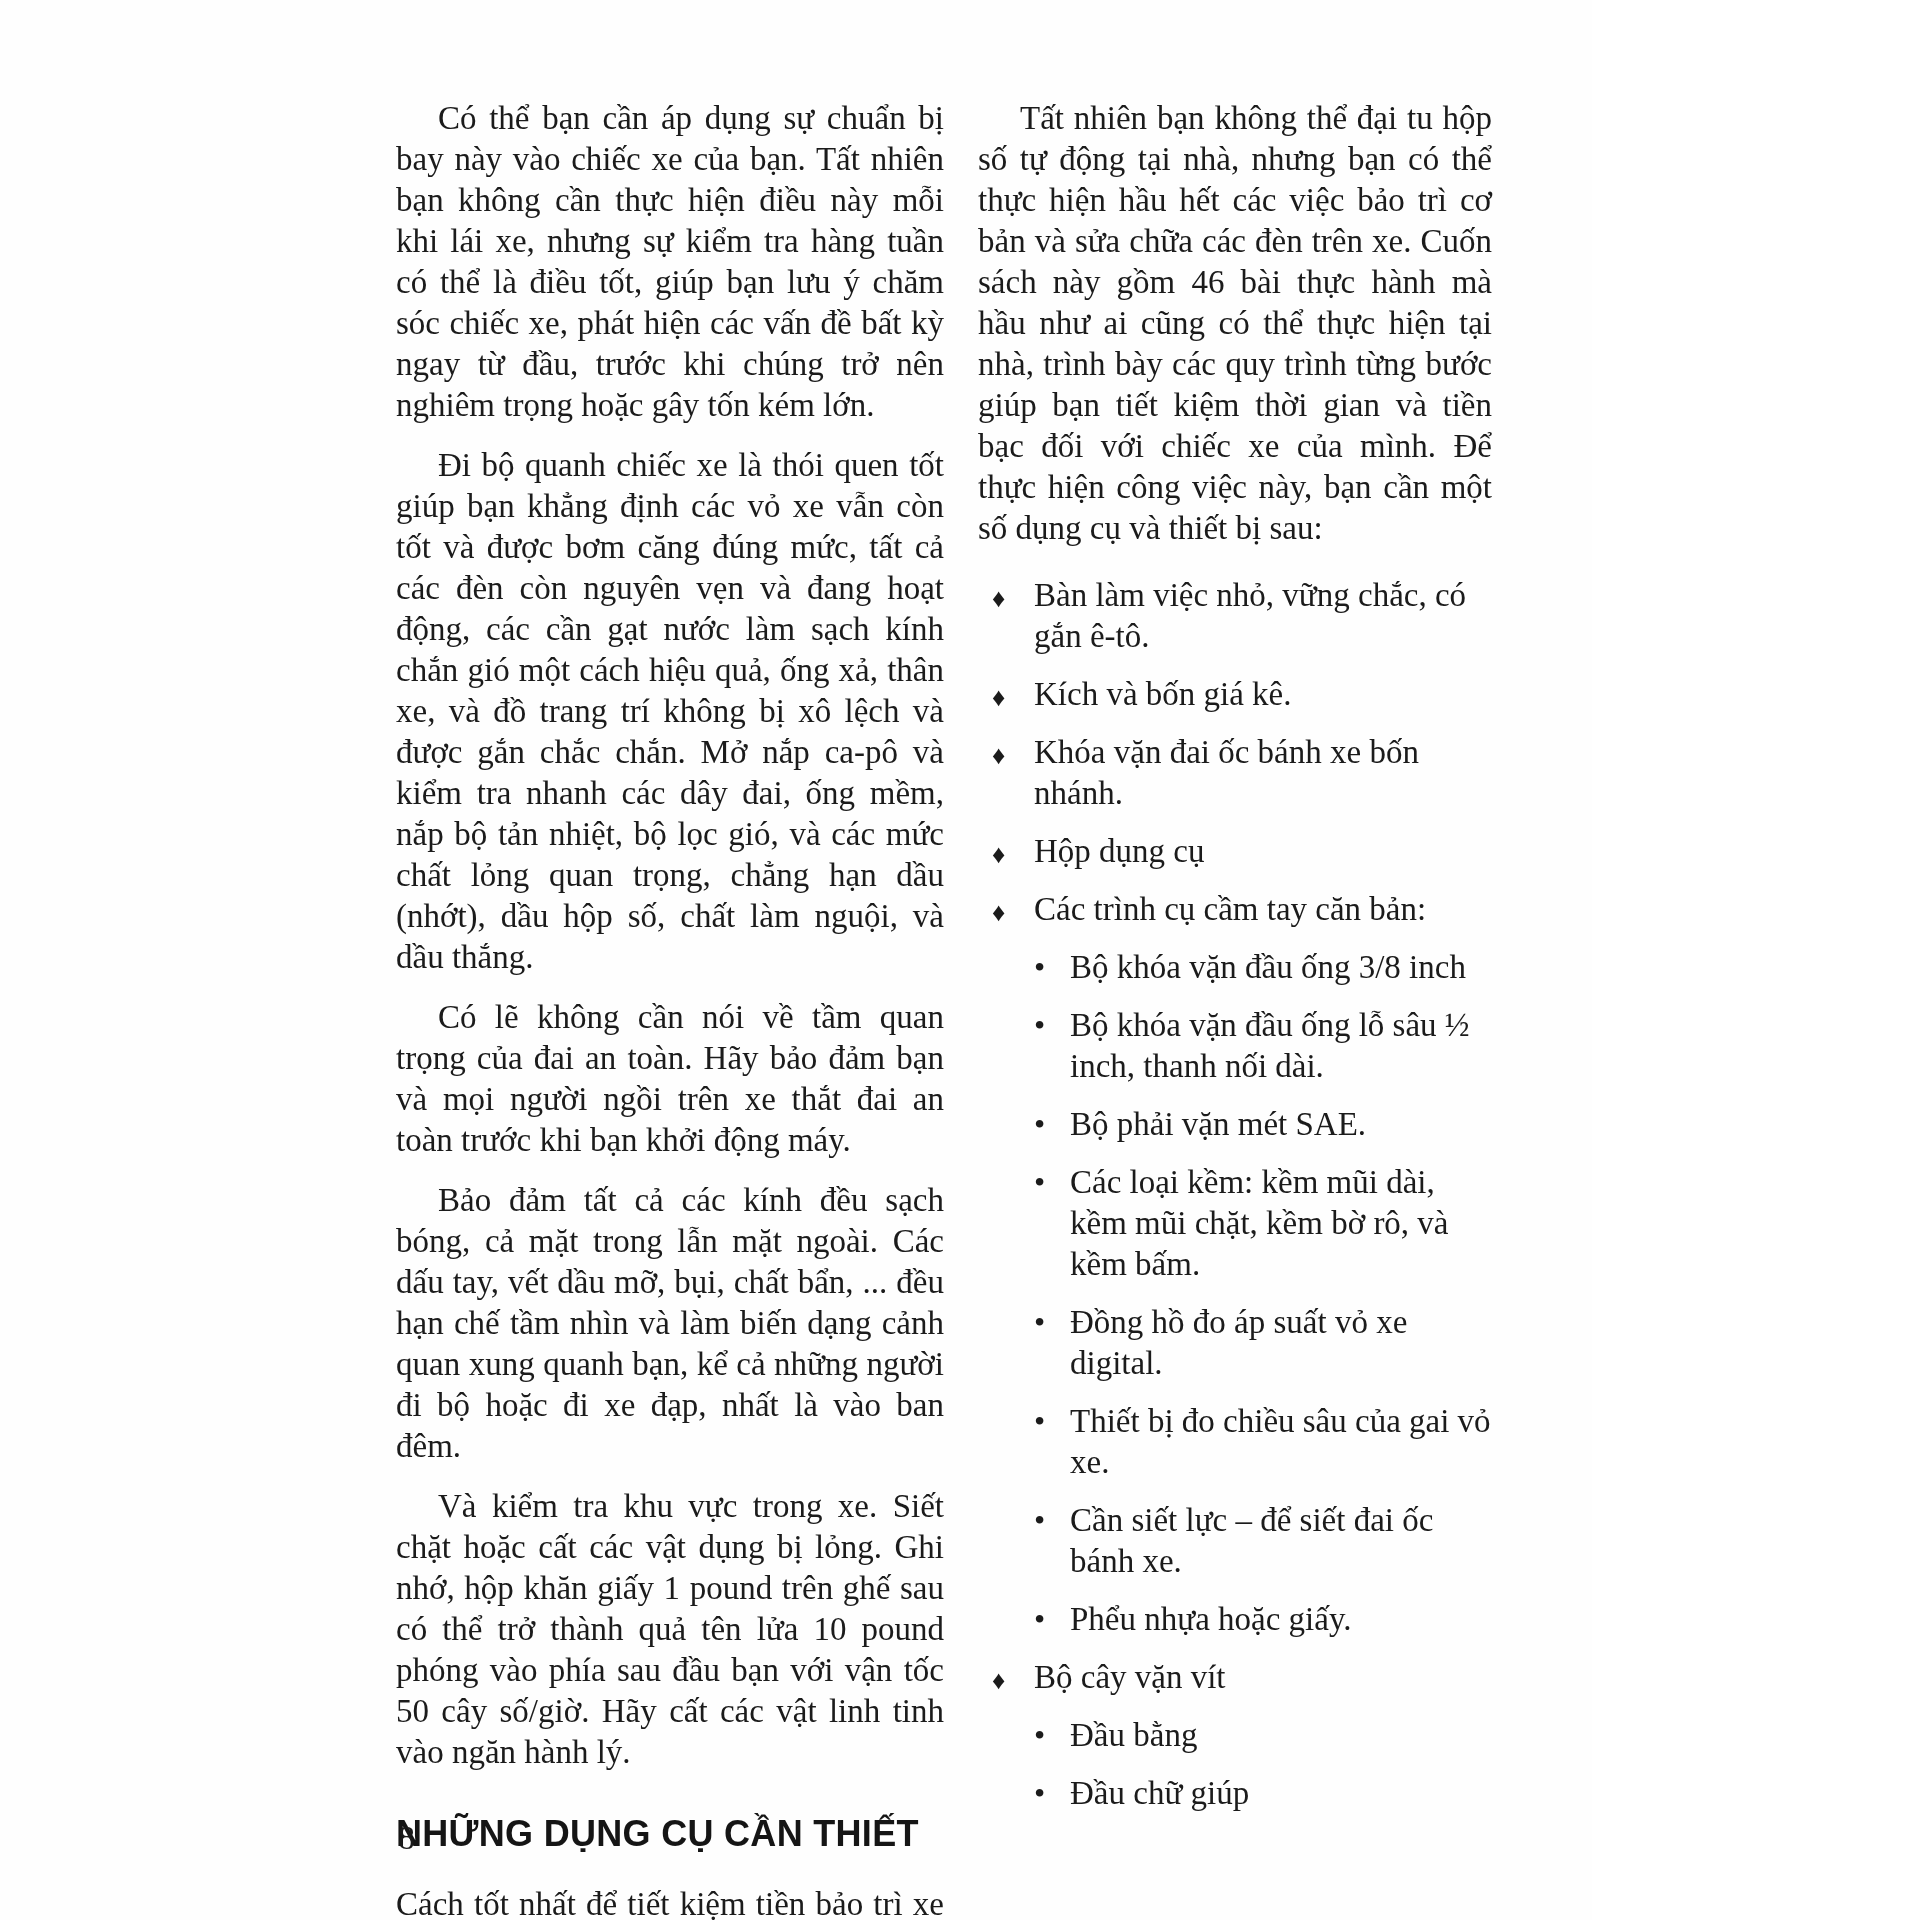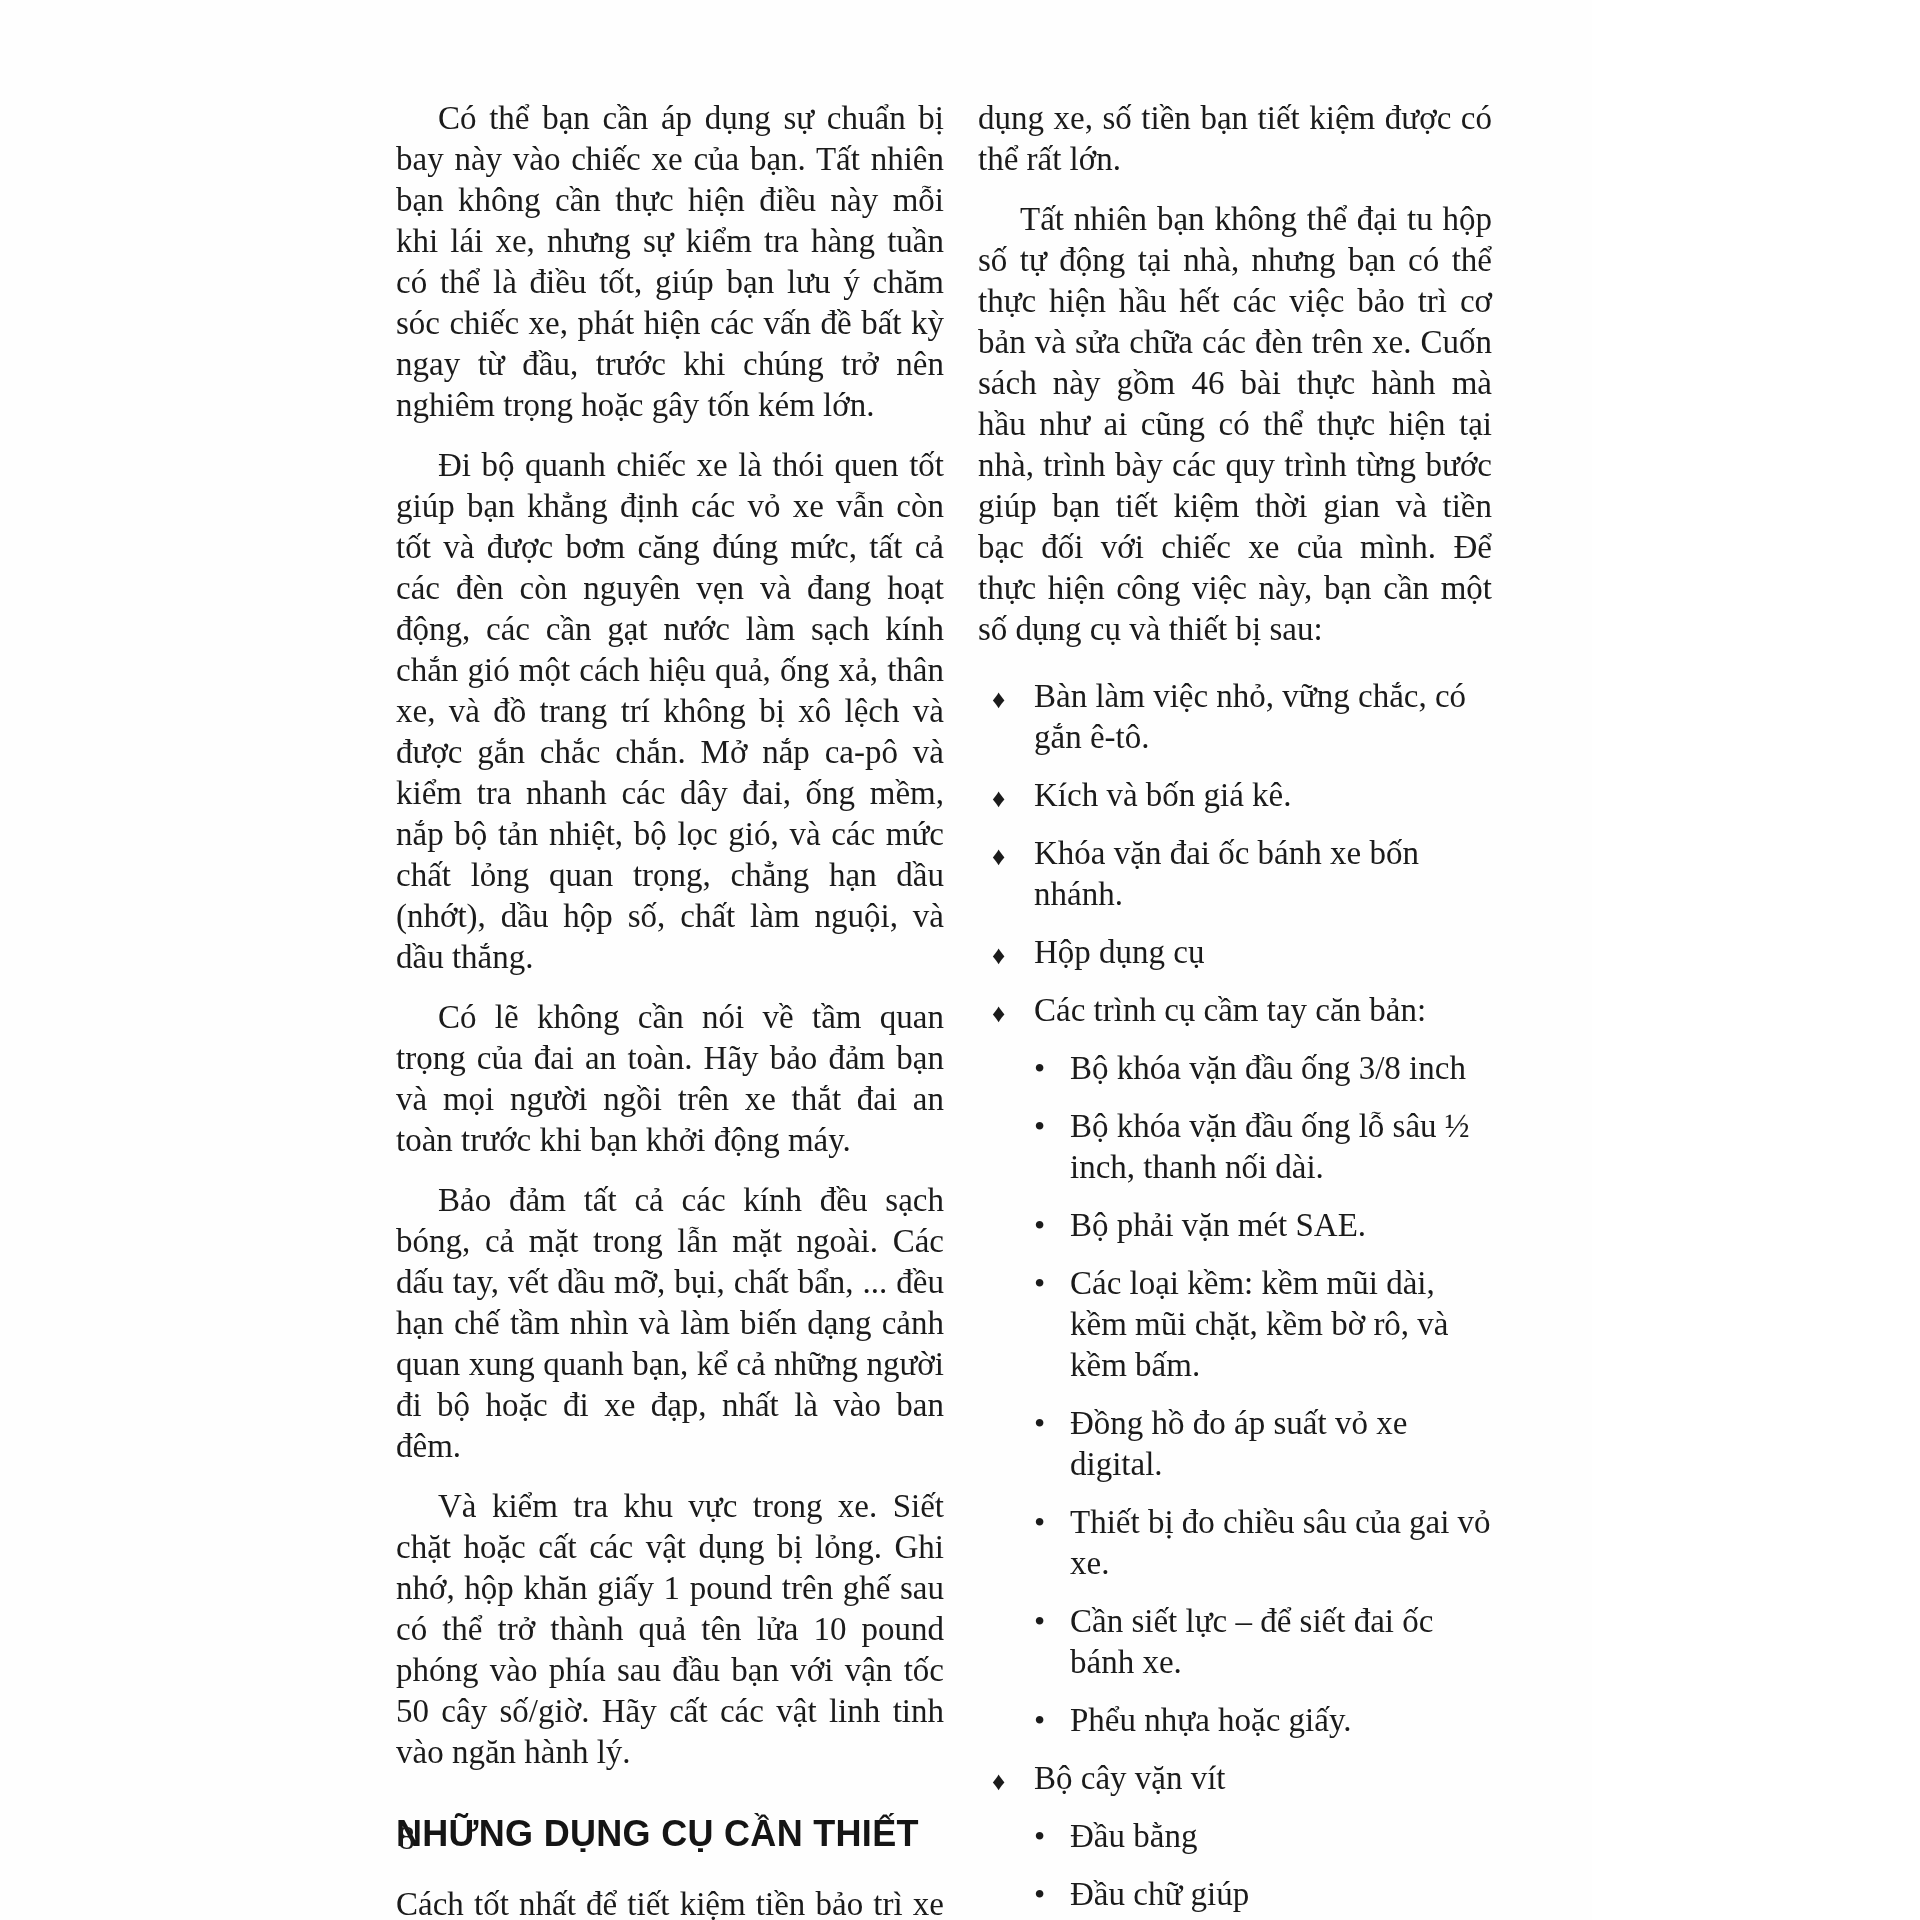--- a/index.html
+++ b/index.html
@@ -82,21 +82,20 @@
     <p class="body-par">Có thể bạn cần áp dụng sự chuẩn bị bay này vào chiếc xe của bạn. Tất nhiên bạn không cần thực hiện điều này mỗi khi lái xe, nhưng sự kiểm tra hàng tuần có thể là điều tốt, giúp bạn lưu ý chăm sóc chiếc xe, phát hiện các vấn đề bất kỳ ngay từ đầu, trước khi chúng trở nên nghiêm trọng hoặc gây tốn kém lớn.</p>
     <p class="body-par">Đi bộ quanh chiếc xe là thói quen tốt giúp bạn khẳng định các vỏ xe vẫn còn tốt và được bơm căng đúng mức, tất cả các đèn còn nguyên vẹn và đang hoạt động, các cần gạt nước làm sạch kính chắn gió một cách hiệu quả, ống xả, thân xe, và đồ trang trí không bị xô lệch và được gắn chắc chắn. Mở nắp ca-pô và kiểm tra nhanh các dây đai, ống mềm, nắp bộ tản nhiệt, bộ lọc gió, và các mức chất lỏng quan trọng, chẳng hạn dầu (nhớt), dầu hộp số, chất làm nguội, và dầu thắng.</p>
     <p class="body-par">Có lẽ không cần nói về tầm quan trọng của đai an toàn. Hãy bảo đảm bạn và mọi người ngồi trên xe thắt đai an toàn trước khi bạn khởi động máy.</p>
     <p class="body-par">Bảo đảm tất cả các kính đều sạch bóng, cả mặt trong lẫn mặt ngoài. Các dấu tay, vết dầu mỡ, bụi, chất bẩn, ... đều hạn chế tầm nhìn và làm biến dạng cảnh quan xung quanh bạn, kể cả những người đi bộ hoặc đi xe đạp, nhất là vào ban đêm.</p>
     <p class="body-par">Và kiểm tra khu vực trong xe. Siết chặt hoặc cất các vật dụng bị lỏng. Ghi nhớ, hộp khăn giấy 1 pound trên ghế sau có thể trở thành quả tên lửa 10 pound phóng vào phía sau đầu bạn với vận tốc 50 cây số/giờ. Hãy cất các vật linh tinh vào ngăn hành lý.</p>
     <h2 class="section-heading">NHỮNG DỤNG CỤ CẦN THIẾT</h2>
     <p class="body-par no-indent">Cách tốt nhất để tiết kiệm tiền bảo trì xe là tự thực hiện, vì bạn không phải trả tiền công cho xưởng sửa chữa. Theo thời gian sử</p>
   </div>
 
   <div class="col col-right">
-    <p class="body-par no-indent">dụng xe, số tiền bạn tiết kiệm được có thể rất lớn.</p>
     <p class="body-par">Tất nhiên bạn không thể đại tu hộp số tự động tại nhà, nhưng bạn có thể thực hiện hầu hết các việc bảo trì cơ bản và sửa chữa các đèn trên xe. Cuốn sách này gồm 46 bài thực hành mà hầu như ai cũng có thể thực hiện tại nhà, trình bày các quy trình từng bước giúp bạn tiết kiệm thời gian và tiền bạc đối với chiếc xe của mình. Để thực hiện công việc này, bạn cần một số dụng cụ và thiết bị sau:</p>
 
     <div class="tool-list">
       <div class="li l1">
         <span class="bullet">♦</span>
         <span>Bàn làm việc nhỏ, vững chắc, có gắn ê-tô.</span>
       </div>
       <div class="li l1">
         <span class="bullet">♦</span>
         <span>Kích và bốn giá kê.</span>

